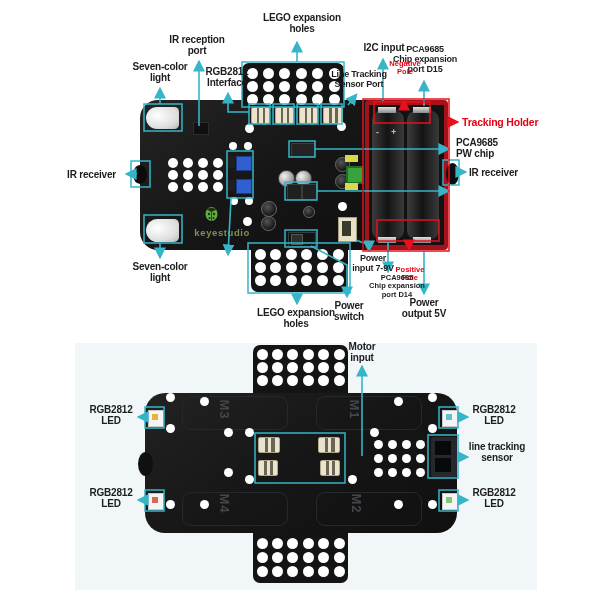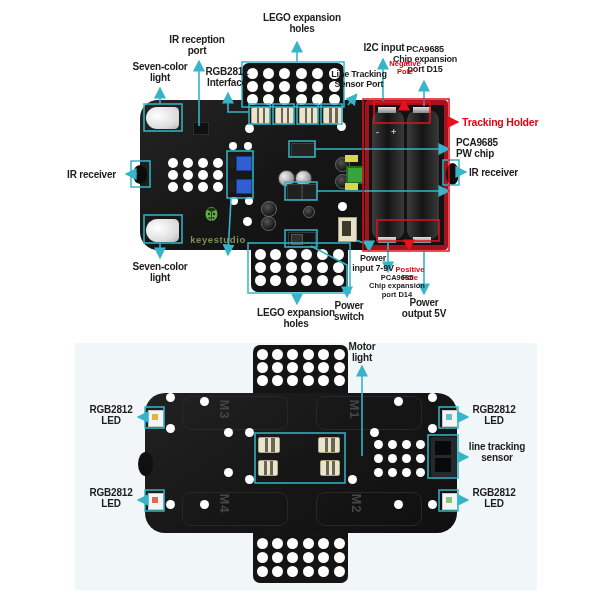--- a/index.html
+++ b/index.html
@@ -96,21 +96,21 @@
 
   <svg class="cmp" style="left:204px;top:205px;" width="15" height="17" viewBox="0 0 15 17">
     <ellipse cx="7.5" cy="9" rx="6" ry="7" fill="#5fae3f"></ellipse>
     <path d="M2.5 4.5 A6.5 5 0 0 1 12.5 4.5 L7.5 7 Z" fill="#223018"></path>
     <circle cx="5" cy="9" r="1.2" fill="#223018"></circle>
       <circle cx="10" cy="9" r="1.2" fill="#223018"></circle>
     <circle cx="5.5" cy="13" r="1.1" fill="#223018"></circle>
       <circle cx="9.5" cy="13" r="1.1" fill="#223018"></circle>
     <line x1="7.5" y1="7" x2="7.5" y2="16" stroke="#223018" stroke-width="0.8"></line>
   </svg>
-  <div class="cmp" style="left:186px;top:234px;width:64px;text-align:center;color:#7d9150;font:bold 9.5px 'Liberation Sans',sans-serif;letter-spacing:0.6px;">keyestudio</div>
+  <div class="cmp" style="left:186px;top:227px;width:64px;text-align:right;color:#7d9150;font:bold 9.5px 'Liberation Sans',sans-serif;letter-spacing:0.6px;">keyestudio</div>
 
   <div class="abs" style="left:75px;top:343px;width:462px;height:247px;background:#f1f6f9;z-index:0;"></div>
 
   <div class="blk" style="left:145px;top:393px;width:312px;height:140px;border-radius:20px;background:linear-gradient(145deg,#222,#161616 50%,#101010);"></div>
   <div class="blk" style="left:253px;top:345px;width:95px;height:48px;border-radius:7px 7px 0 0;background:#141414;"></div>
   <div class="blk" style="left:253px;top:533px;width:95px;height:50px;border-radius:0 0 7px 7px;background:#141414;"></div>
   <div class="blk" style="background: none;"></div>
   <div class="blk" style="background: none;"></div>
   <div class="blk" style="background: none;"></div>
 
@@ -260,21 +260,21 @@
 input 7-9V</div>
   <div class="lbl xs red" style="left:392px;top:266px;width:36px;">Positive
 Pole</div>
   <div class="lbl xs" style="left:360px;top:274px;width:74px;">PCA9685
 Chip expansion
 port D14</div>
   <div class="lbl" style="left:392px;top:297px;width:64px;">Power
 output 5V</div>
 
   <div class="lbl" style="left:337px;top:341px;width:50px;">Motor
-light</div>
+input</div>
   <div class="lbl" style="left:86px;top:404px;width:50px;">RGB2812
 LED</div>
   <div class="lbl" style="left:86px;top:487px;width:50px;">RGB2812
 LED</div>
   <div class="lbl" style="left:468px;top:404px;width:52px;">RGB2812
 LED</div>
   <div class="lbl" style="left:468px;top:487px;width:52px;">RGB2812
 LED</div>
   <div class="lbl" style="left:464px;top:441px;width:66px;">line tracking
 sensor</div>

